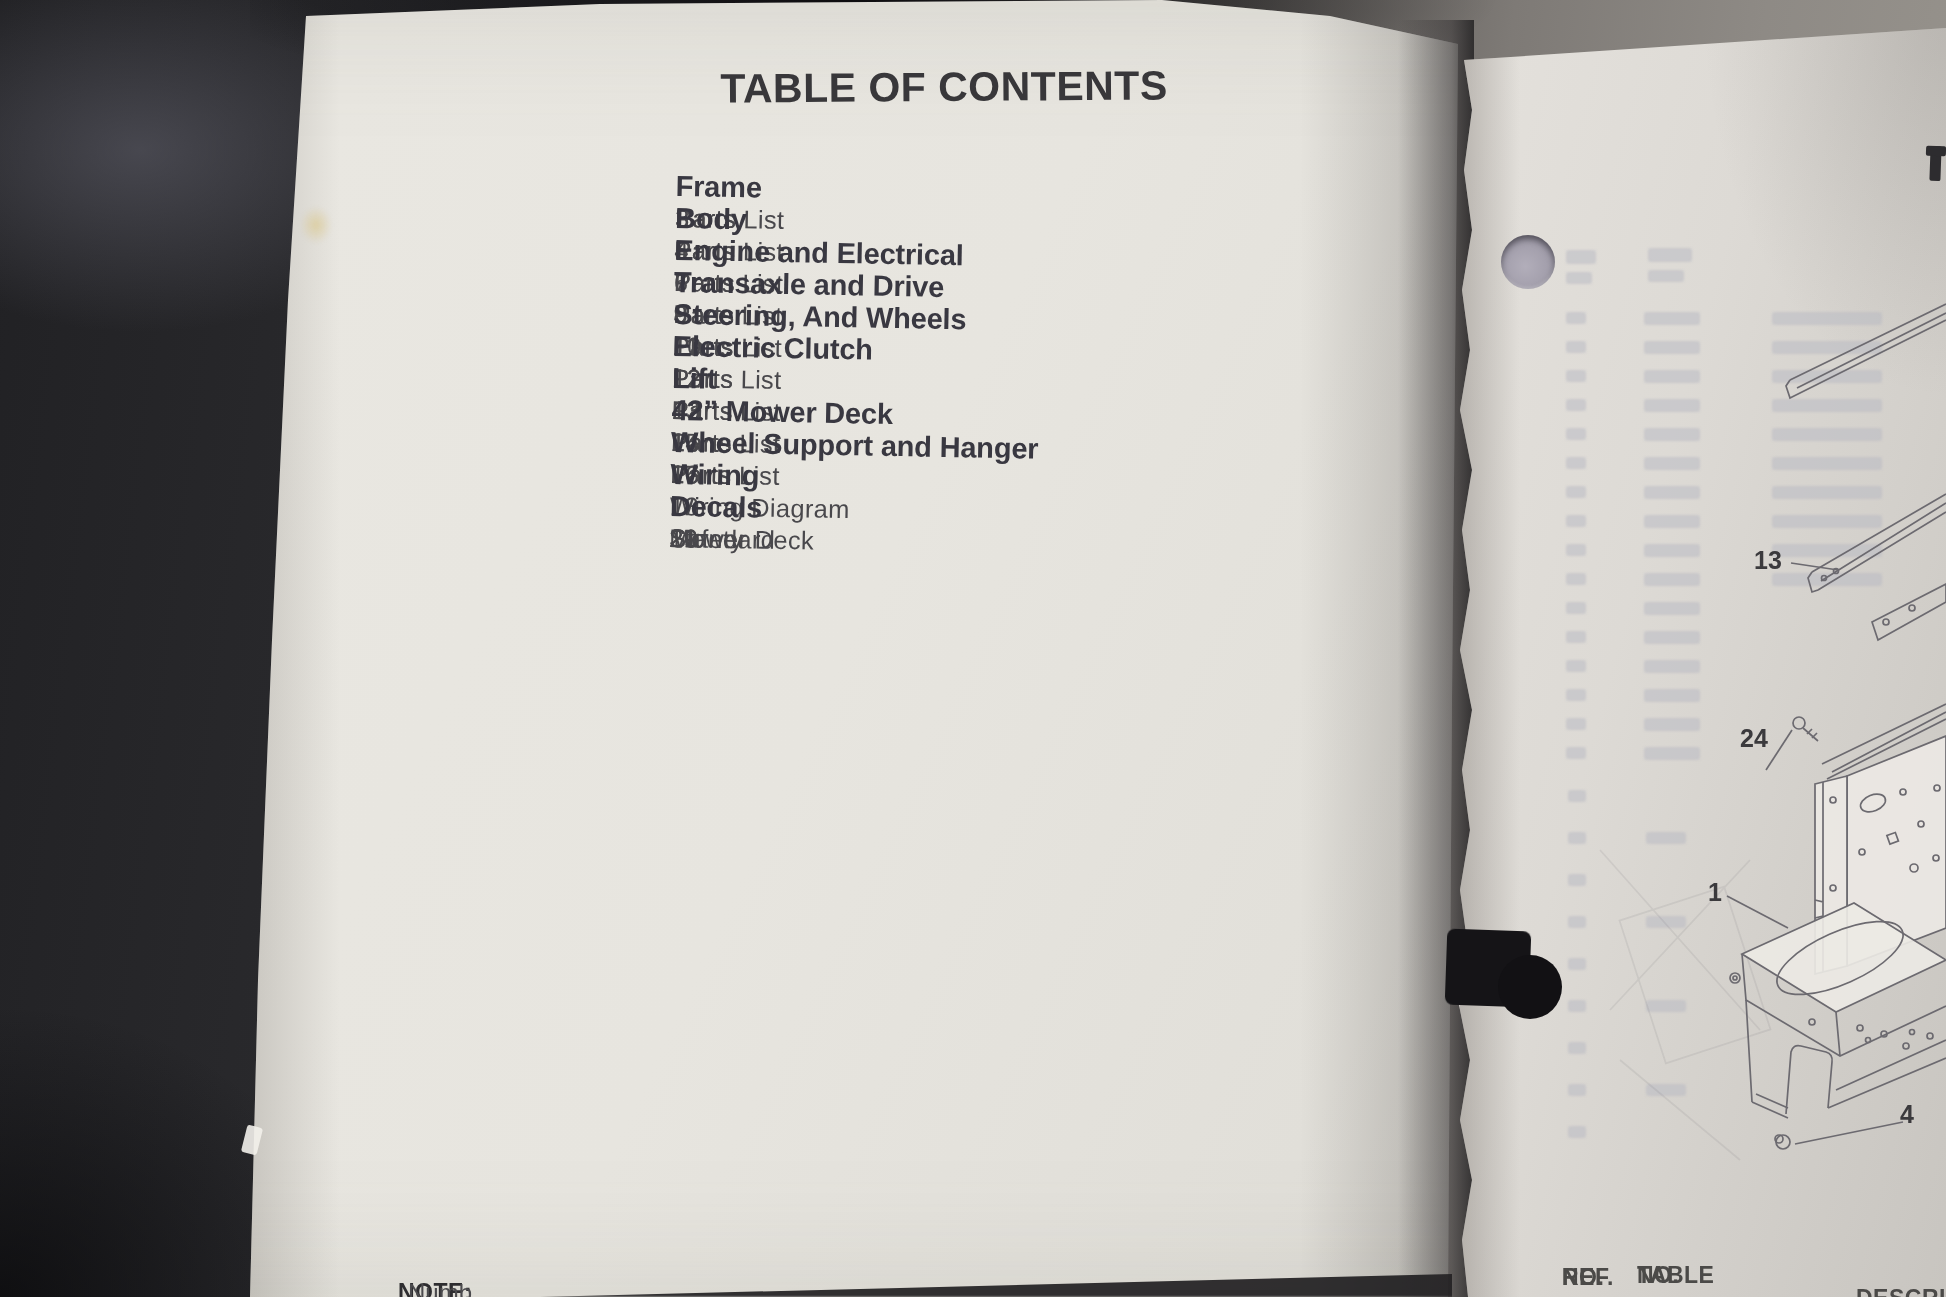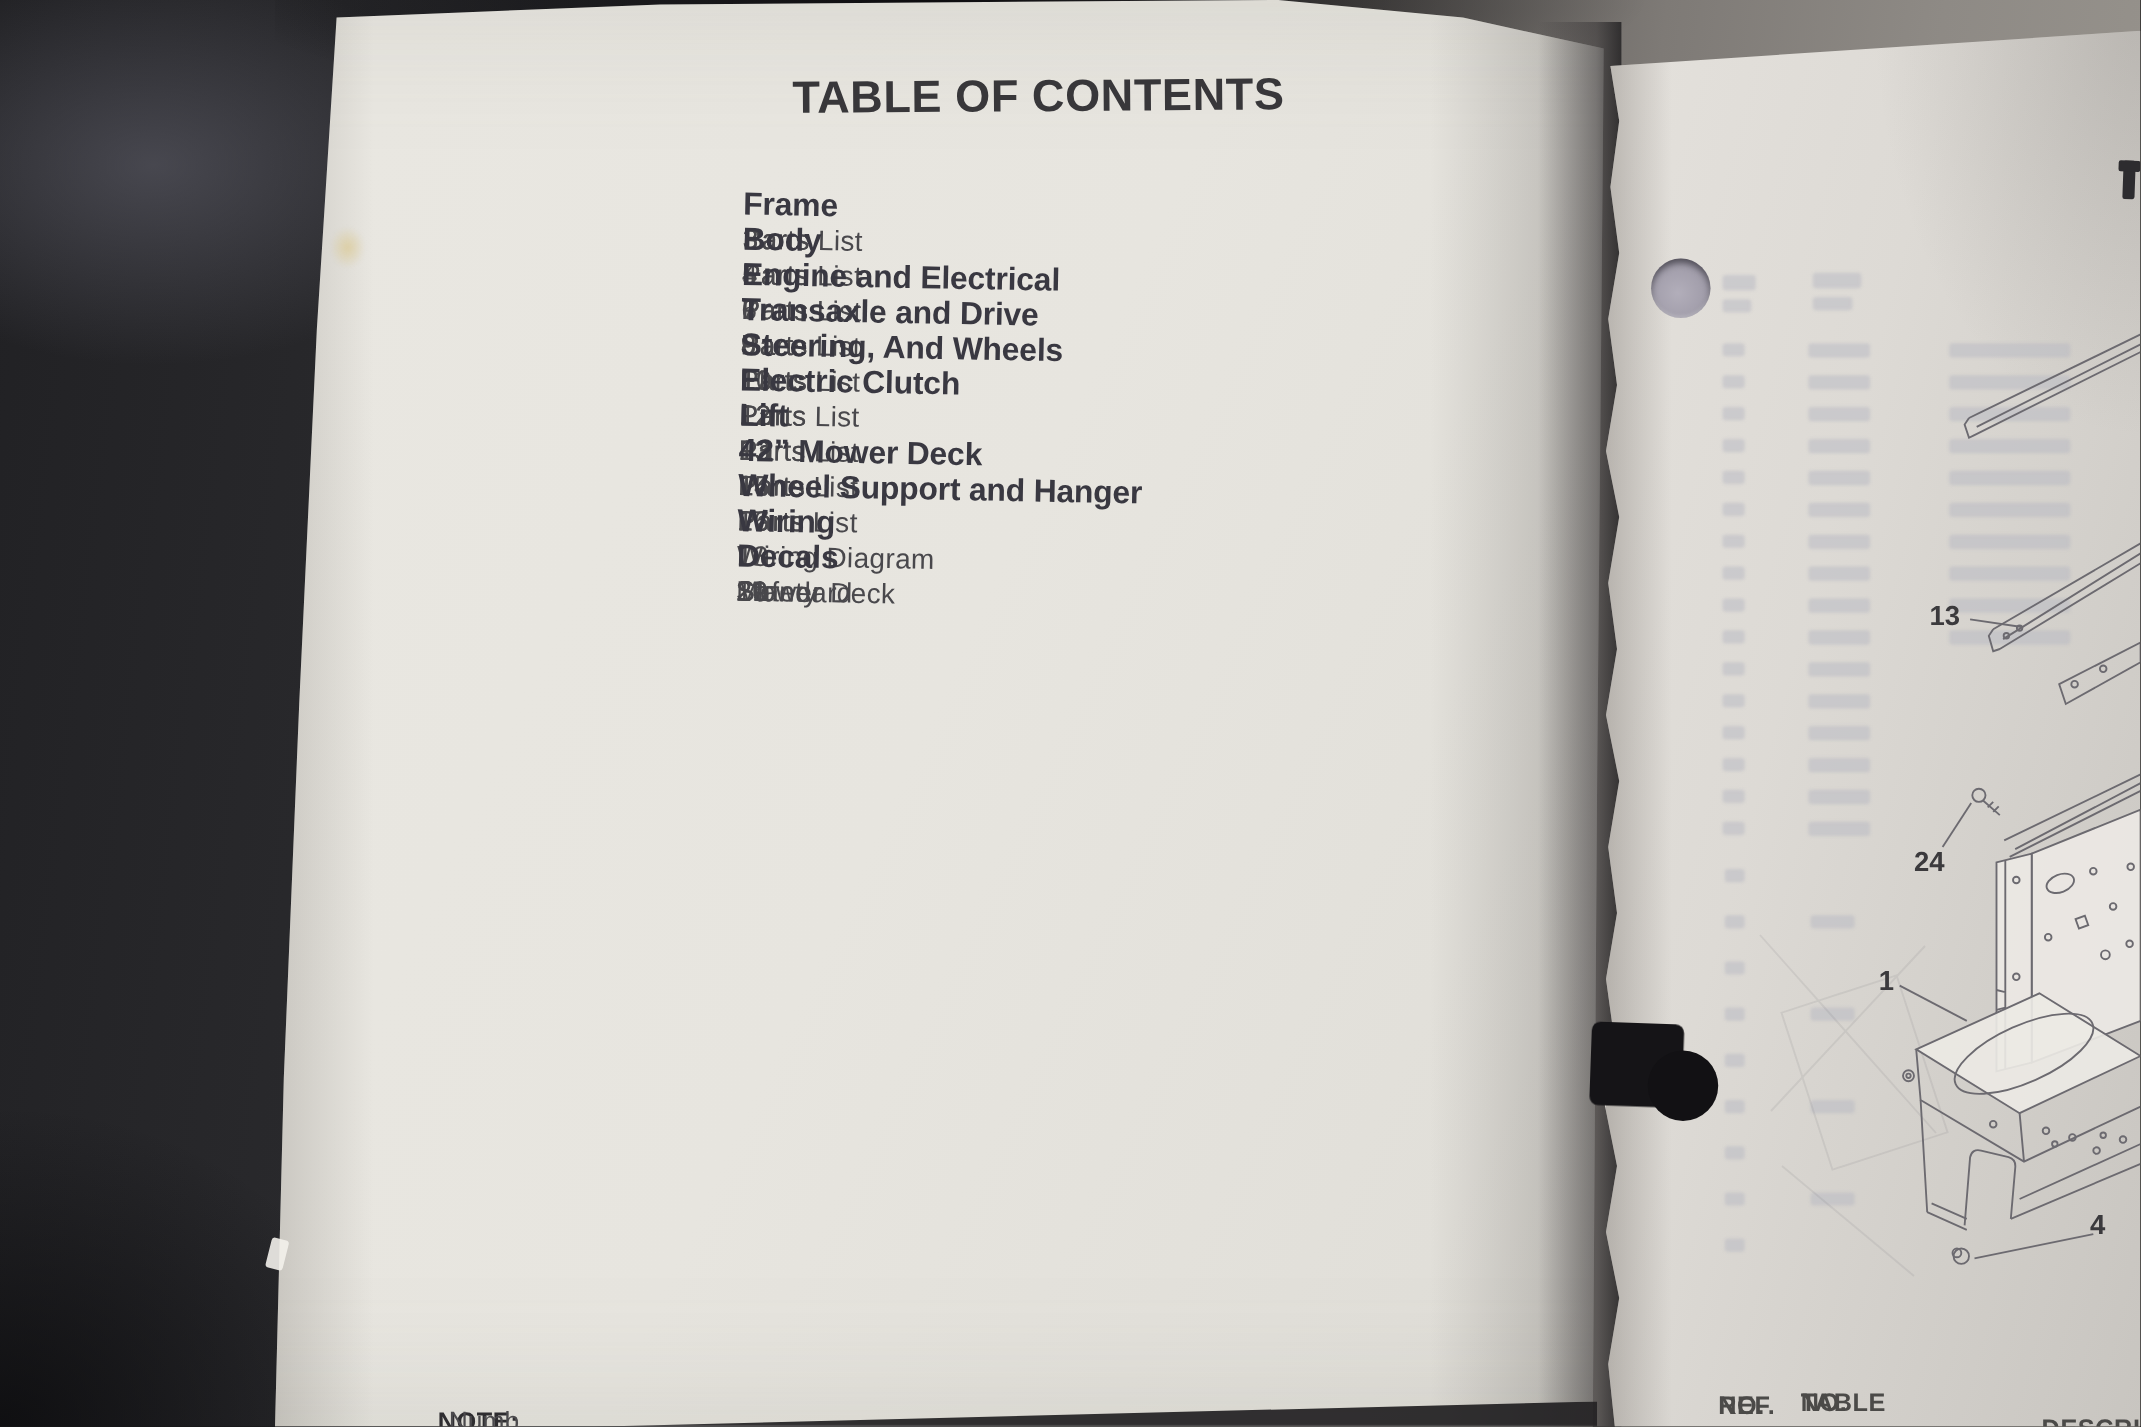--- a/index.html
+++ b/index.html
@@ -69,21 +69,21 @@
     box-shadow:inset 0 4px 6px rgba(28,26,32,.55), inset 0 -2px 3px rgba(255,255,255,.25);}
   .notch-black{left:1446px;top:930px;width:84px;height:76px;background:#151417;
     border-radius:8px;transform:rotate(2deg);z-index:6;filter:blur(.6px);}
   .hole-bottom{left:1498px;top:955px;width:64px;height:64px;border-radius:50%;
     background:#121114;z-index:6;filter:blur(.5px);}
 
   .ghost{filter:blur(1.3px);opacity:.5;}
   .ghost i{background:#b7b8c2;border-radius:3px;display:block;}
 
   .callout{font-size:25px;font-weight:bold;color:#3b3a3d;z-index:4;}
-  .c13{left:1754px;top:546px;} .c24{left:1740px;top:770px;}
+  .c13{left:1754px;top:546px;} .c24{left:1740px;top:724px;}
   .c1{left:1708px;top:878px;}  .c4{left:1900px;top:1100px;}
 
   .col-ref{left:1562px;top:1264px;font-size:23px;font-weight:bold;line-height:26px;
     color:#4b4a48;letter-spacing:.5px;}
   .col-part{left:1637px;top:1262px;font-size:23px;font-weight:bold;line-height:26px;
     color:#4b4a48;letter-spacing:.5px;}
   .col-desc{left:1856px;top:1285px;font-size:23px;font-weight:bold;color:#4b4a48;
     letter-spacing:.5px;white-space:nowrap;}
   .col-ref div,.col-part div{position:relative;}
 

